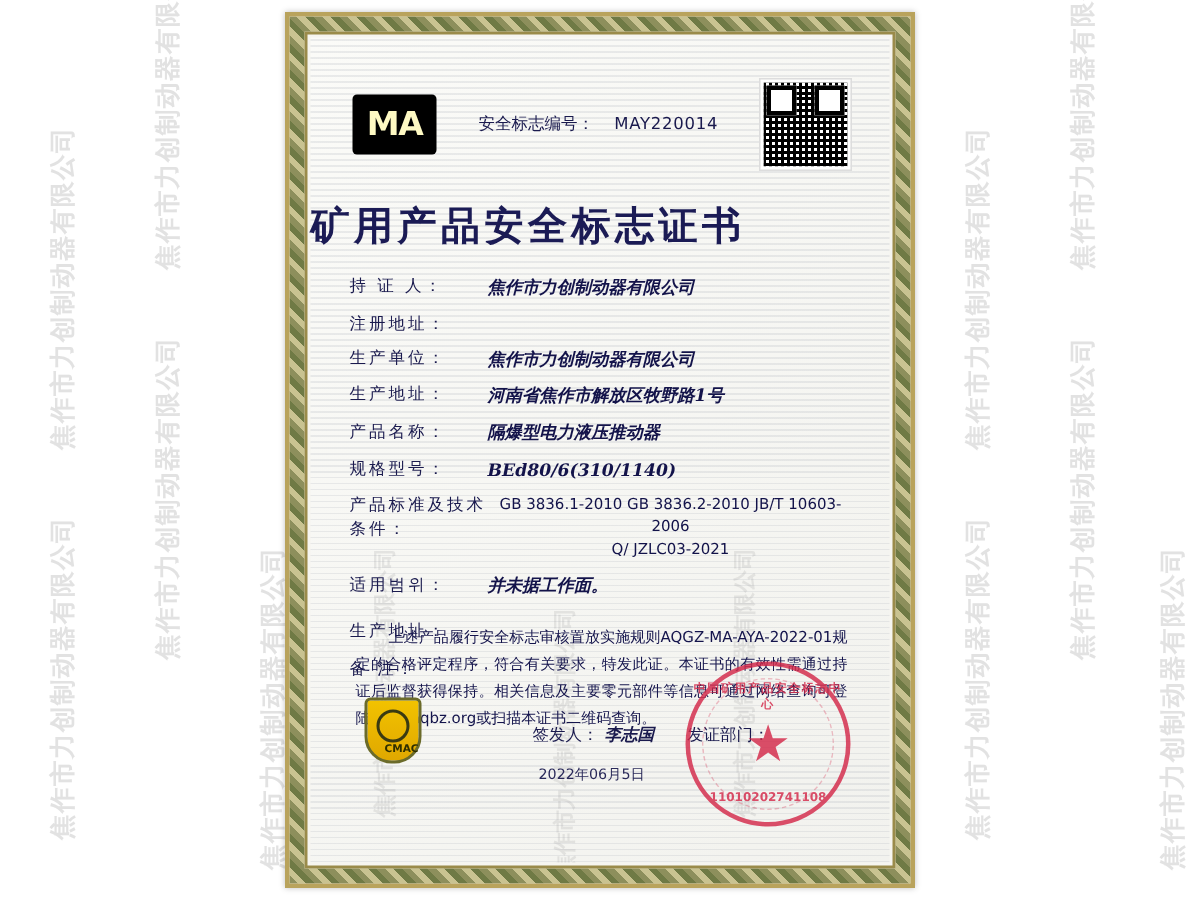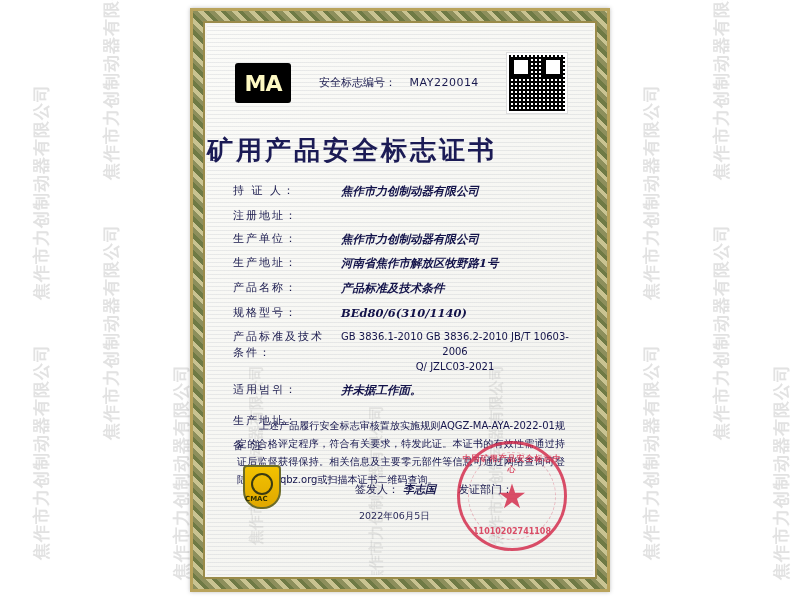--- a/index.html
+++ b/index.html
@@ -163,21 +163,20 @@
     right: 24px;
     top: 158px;
     font-size: 11px;
     color: #1a1a4e;
     font-family: "DejaVu Sans", sans-serif;
   }
   .frow {
     display: flex;
     align-items: flex-start;
     margin-bottom: 8px;
-    gap: 16px;
   }
   .flabel {
     width: 92px;
     flex: none;
     letter-spacing: 2px;
     color: #1a1a4e;
   }
   .fvalue {
     flex: 1;
     color: #13134a;
@@ -220,21 +219,21 @@
     position: absolute;
     left: 36px;
     bottom: 66px;
     width: 38px;
     height: 44px;
     background: linear-gradient(#f2c200, #e0a800);
     border: 2px solid #6b6b2a;
     border-radius: 4px 4px 18px 18px;
     display: flex;
     align-items: flex-end;
-    justify-content: flex-start;
+    justify-content: flex-end;
     padding-bottom: 4px;
     box-sizing: border-box;
   }
   .cmac span {
     font-size: 7px;
     font-weight: bold;
     color: #2f2f00;
     font-family: "DejaVu Sans", sans-serif;
   }
   .cmac::before {
@@ -371,21 +370,21 @@
         <div class="fvalue script">焦作市力创制动器有限公司</div>
       </div>
 
       <div class="frow">
         <div class="flabel">生产地址：</div>
         <div class="fvalue script">河南省焦作市解放区牧野路1号</div>
       </div>
 
       <div class="frow">
         <div class="flabel">产品名称：</div>
-        <div class="fvalue script">产品标准及技术条件</div>
+        <div class="fvalue script">隔爆型电力液压推动器</div>
       </div>
 
       <div class="frow">
         <div class="flabel">规格型号：</div>
         <div class="fvalue script">BEd80/6(310/1140)</div>
       </div>
 
       <div class="frow">
         <div class="flabel" style="width:92px; white-space:normal; line-height:1.4;">产品标准及技术条件：</div>
         <div class="fvalue small" style="white-space:pre-line;">GB 3836.1-2010 GB 3836.2-2010 JB/T 10603-2006

